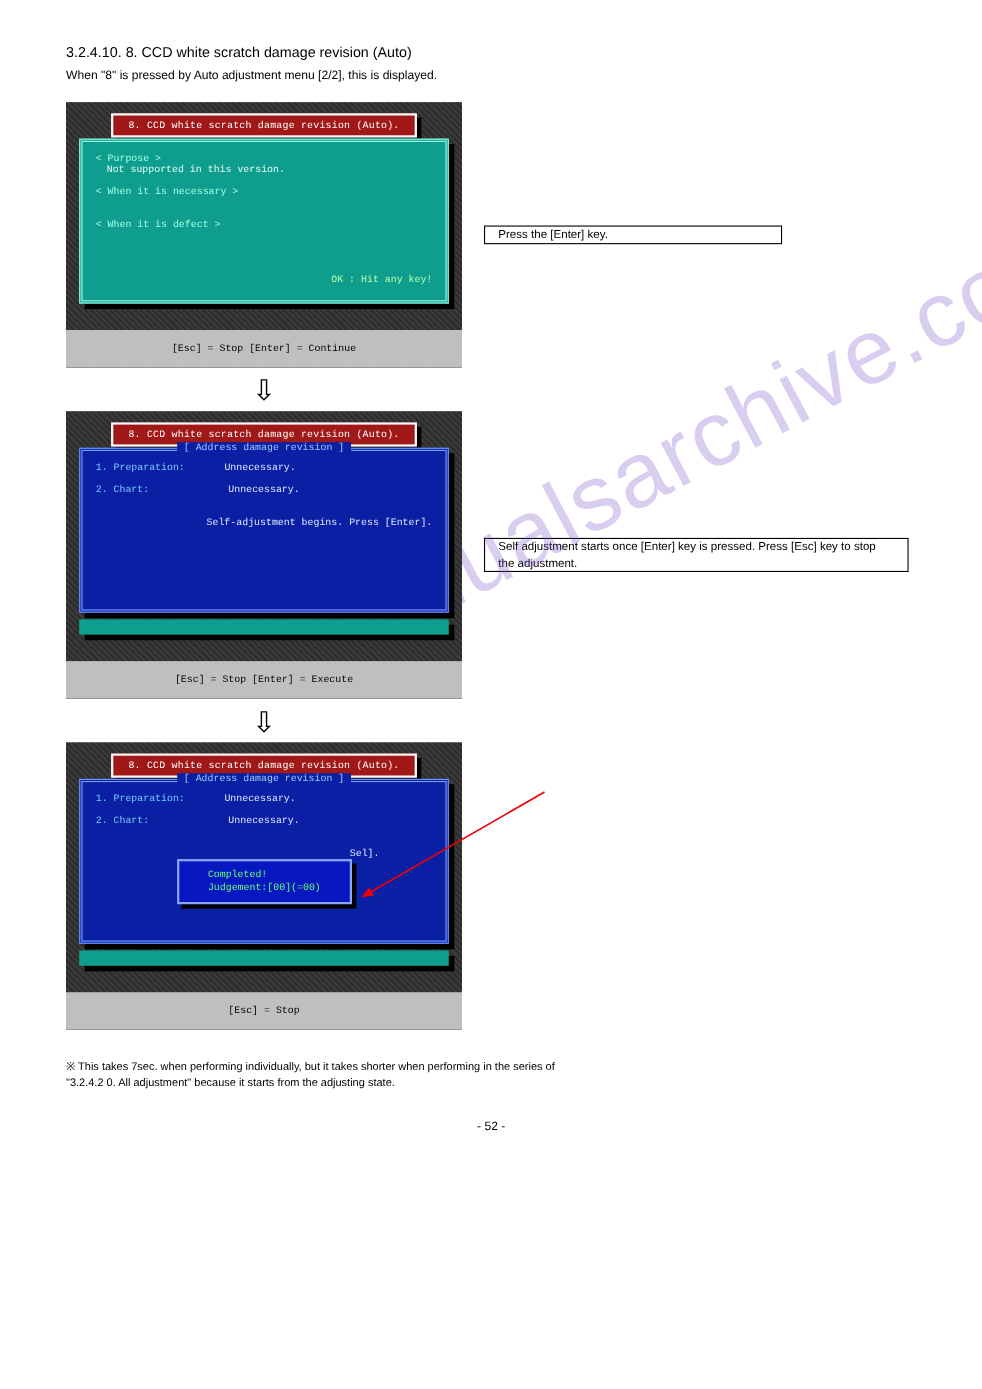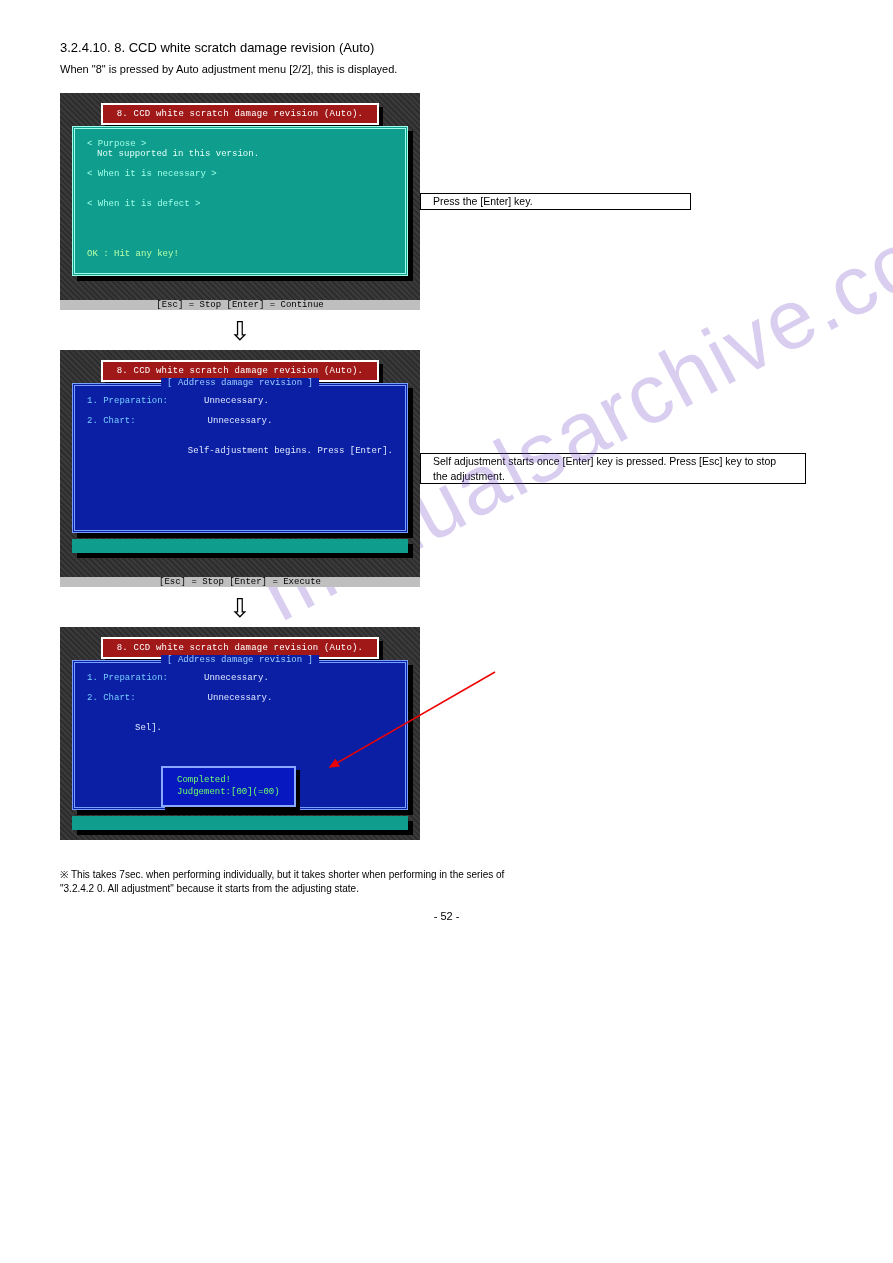--- a/index.html
+++ b/index.html
@@ -1,40 +1,40 @@
 <!DOCTYPE html>
 <html><head>
 <meta charset="utf-8">
 <style>
 body{margin:0;padding:40px 60px;font-family:Arial,sans-serif;font-size:11px;width:893px;box-sizing:border-box;background:#fff;position:relative}
 .page-header{font-size:13px;font-weight:normal;margin-bottom:8px}
 .page-sub{font-size:11px;margin-bottom:18px}
-.section{display:flex;align-items:center;margin-bottom:8px}
+.section{display:flex;align-items:center;gap:20px;margin-bottom:8px}
 .screen{width:360px;background:#3a3a3a;background-image:repeating-linear-gradient(45deg,#2d2d2d 0 2px,#3a3a3a 2px 4px);padding:10px 12px 0;box-sizing:border-box;font-family:"Courier New",monospace;font-size:9px;position:relative}
 .titlebar{background:#a01818;border:2px solid #fff;color:#fff;text-align:center;padding:4px 6px;width:78%;margin:0 auto;box-shadow:4px 4px 0 #000;font-size:9px;letter-spacing:.2px}
 .panel{margin-top:1px;padding:10px 12px 10px;box-shadow:5px 5px 0 #000;position:relative;min-height:150px;box-sizing:border-box}
 .panel.teal{background:#0f9e8e;border:3px double #9fffe8;color:#c8fff0}
 .panel.blue{background:#0a1fa3;border:3px double #7aa0ff;color:#dfe8ff}
 .panel .lbl{color:#9fffe8}
 .panel .cy{color:#7cf}
 .inner-title{position:absolute;top:-8px;left:50%;transform:translateX(-50%);background:inherit;padding:0 6px;color:#9cf;font-size:9px;white-space:nowrap}
-.hintline{margin-top:20px;text-align:left;color:#b8ffa8;font-size:9px}
+.hintline{margin-top:20px;text-align:right;color:#b8ffa8;font-size:9px}
 .tealstrip{background:#0f9e8e;height:14px;margin-top:6px;box-shadow:5px 5px 0 #000}
 .spacer{height:10px}
-.bottombar{margin-top:14px;background:#bfbfbf;color:#000;text-align:center;padding:0 0;font-size:9px;width:calc(100% + 24px);margin-left:-12px}
+.bottombar{margin-top:14px;background:#bfbfbf;color:#000;text-align:center;padding:12px 0;font-size:9px;width:calc(100% + 24px);margin-left:-12px}
 .arrow{width:360px;text-align:center;font-size:26px;line-height:1;margin:6px 0}
 .callout{border:1px solid #000;padding:0 12px;font-size:10.5px;line-height:1.35;background:#fff}
 .c1{width:245px}
 .c2{width:360px}
 .c3{width:370px}
-.popup{position:absolute;left:86px;bottom:0;background:#0818c0;border:2px solid #8aa8ff;box-shadow:4px 4px 0 #000;padding:6px 14px;color:#6cff6c;font-size:9px;line-height:1.4}
+.popup{position:absolute;left:86px;bottom:33px;background:#0818c0;border:2px solid #8aa8ff;box-shadow:4px 4px 0 #000;padding:6px 26px;color:#6cff6c;font-size:9px;line-height:1.4}
 .red-arrow{position:absolute;pointer-events:none}
 .watermark{position:absolute;left:220px;top:360px;font-size:84px;color:rgba(117,80,200,.28);transform:rotate(-28deg);font-family:Arial,sans-serif;pointer-events:none;letter-spacing:2px}
 .footer-note{font-size:10px;line-height:1.4;margin-top:28px}
-.pnum{margin-top:14px;text-align:center;font-size:11px}
+.pnum{margin-top:26px;text-align:center;font-size:11px}
 </style>
 </head>
 <body>
 
 <div class="watermark">manualsarchive.com</div>
 
 <div class="page-header">3.2.4.10.   8. CCD white scratch damage revision (Auto)</div>
 <div class="page-sub">When "8" is pressed by Auto adjustment menu [2/2], this is displayed.</div>
 
 <div class="section">
@@ -93,31 +93,32 @@
       <div style="display:flex;gap:36px">
           <span class="cy">1. Preparation:</span>
           <span>Unnecessary.</span>
         </div>
       <br>
       <div style="display:flex;gap:72px">
           <span class="cy">2. Chart:</span>
           <span>Unnecessary.</span>
         </div>
       <br><br>
-      <div style="display:flex;justify-content:flex-start;padding:0 48px">
+      <div style="display:flex;justify-content:flex-end;padding:0 48px">
           <span>Sel</span>
           <span>].</span>
         </div>
       <div class="popup">
         <div>Completed!</div>
         <div>Judgement:[00](=00)</div>
       </div>
     </div>
     <div class="tealstrip"></div>
     <div class="spacer"></div>
+    <div class="bottombar">[Esc] = Stop</div>
   </div>
   <svg class="red-arrow" style="left:260px;top:40px" width="180" height="110">
     <defs>
         <marker id="ah" markerWidth="8" markerHeight="8" refX="6" refY="3" orient="auto">
           <path d="M0,0 L7,3 L0,6 Z" fill="#e00"></path>
         </marker>
       </defs>
     <line x1="175" y1="5" x2="10" y2="100" stroke="#e00" stroke-width="1.5" marker-end="url(#ah)"></line>
   </svg>
 </div>

